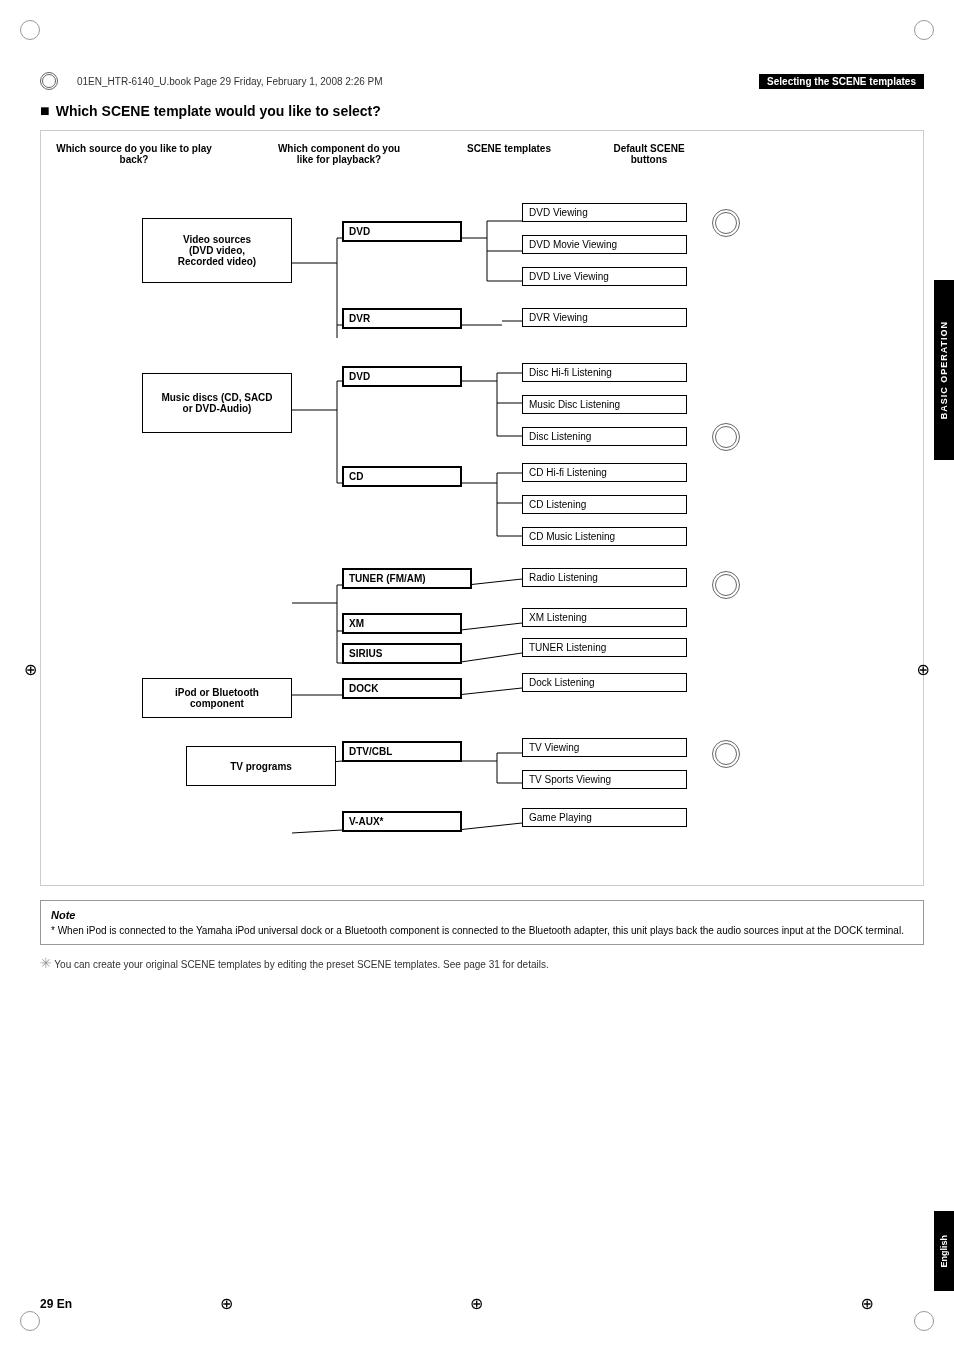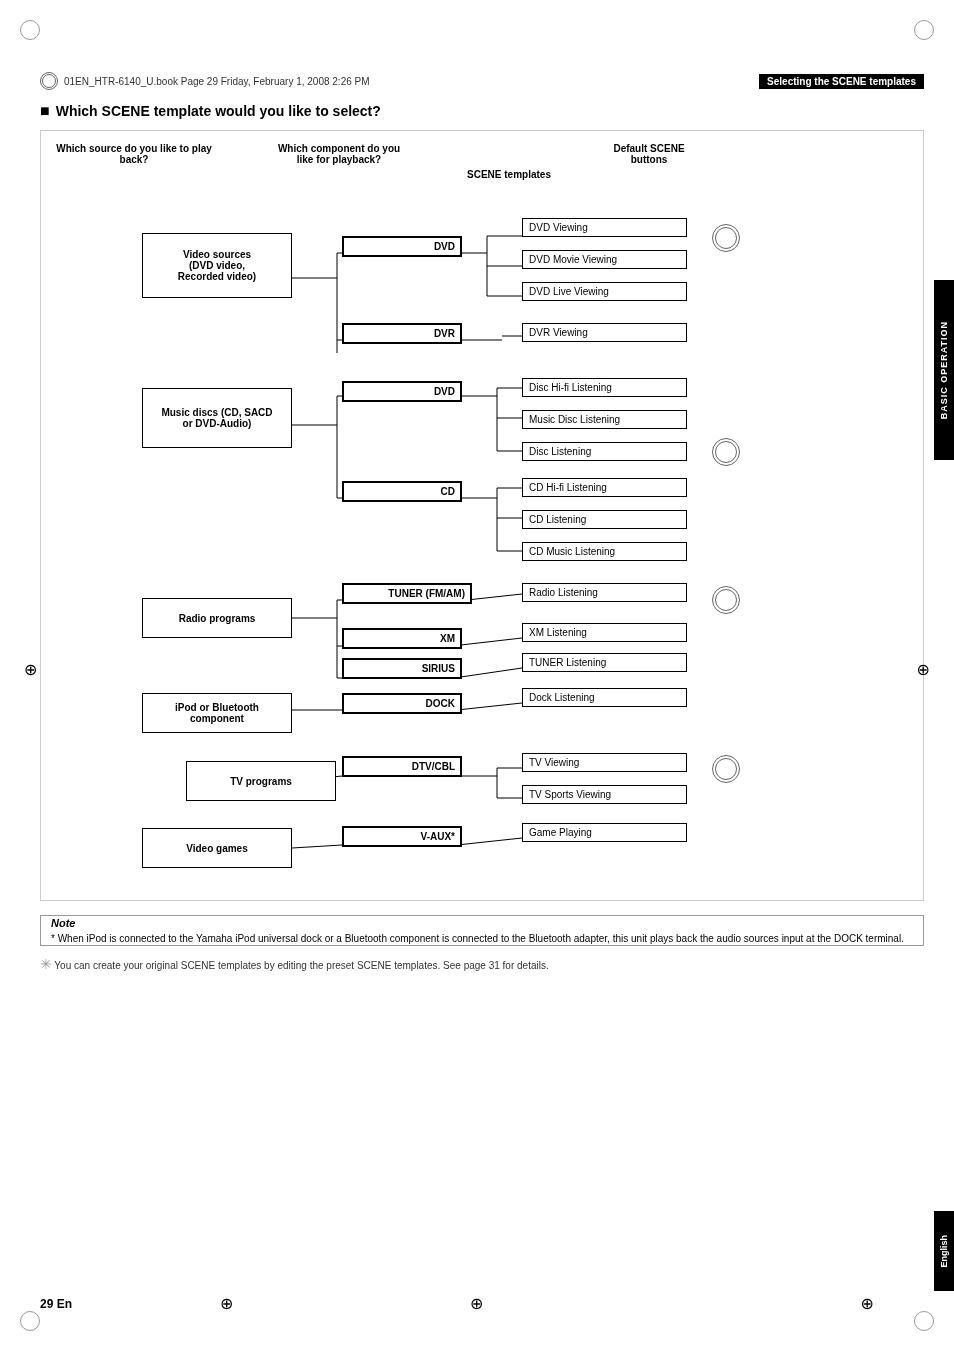--- a/index.html
+++ b/index.html
@@ -48,20 +48,21 @@
       content: '';
       position: absolute;
       width: 12px; height: 12px;
       border: 1px solid #666;
       border-radius: 50%;
     }
     .header-filename {
       font-size: 10px;
       color: #333;
       flex: 1;
+      margin-left: 13px;
     }
     .header-title-box {
       background: #000;
       color: #fff;
       font-size: 10px;
       font-weight: bold;
       padding: 2px 8px;
       margin-left: auto;
     }
 
@@ -136,21 +137,21 @@
     
     .col-headers {
       display: flex;
       margin-bottom: 8px;
       font-size: 10px;
       font-weight: bold;
       text-align: center;
     }
     .col-header-1 { width: 170px; text-align: center; }
     .col-header-2 { width: 140px; text-align: center; }
-    .col-header-3 { width: 180px; text-align: center; margin-top: 26px; }
+    .col-header-3 { width: 180px; text-align: center; }
     .col-header-4 { width: 100px; text-align: center; }
 
     
     .flow-area {
       position: relative;
       width: 620px;
       min-height: 680px;
     }
 
     
@@ -168,21 +169,21 @@
 
     
     .comp-box {
       position: absolute;
       left: 200px;
       width: 120px;
       border: 2px solid #000;
       padding: 3px 5px;
       font-size: 10px;
       font-weight: bold;
-      text-align: right;
+      text-align: left;
       background: #fff;
     }
 
     
     .scene-box {
       position: absolute;
       left: 380px;
       width: 165px;
       border: 1px solid #000;
       padding: 3px 6px;
@@ -223,21 +224,21 @@
     }
     svg.connectors line, svg.connectors path {
       stroke: #000;
       stroke-width: 1;
       fill: none;
     }
 
     
     .note-box {
       border: 1px solid #999;
-      padding: 1px 10px;
+      padding: 8px 10px;
       margin-bottom: 10px;
       font-size: 10px;
     }
     .note-title {
       font-weight: bold;
       font-style: italic;
       font-size: 11px;
       margin-bottom: 4px;
     }
 
@@ -371,35 +372,29 @@
       </svg>
 
       <div class="source-box" style="top:45px; height:65px; display:flex; align-items:center; justify-content:center;">
         <span>Video sources<br>(DVD video,<br>Recorded video)</span>
       </div>
 
       <div class="source-box" style="top:200px; height:60px; display:flex; align-items:center; justify-content:center;">
         <span>Music discs (CD, SACD<br>or DVD-Audio)</span>
       </div>
 
-      <div class="source-box" style="top:410px; height:40px; display:flex; align-items:center; justify-content:center;">
-        <span>Radio programs</span>
-      </div>
 
       <div class="source-box" style="top:505px; height:40px; display:flex; align-items:center; justify-content:center;">
         <span>iPod or Bluetooth<br>component</span>
       </div>
 
       <div class="source-box" style="top:573px; height:40px; display:flex; align-items:center; justify-content:center;margin-left:44px;">
         <span>TV programs</span>
       </div>
 
-      <div class="source-box" style="top:640px; height:40px; display:flex; align-items:center; justify-content:center;">
-        <span>Video games</span>
-      </div>
 
       <div class="comp-box" style="top:48px;">DVD</div>
       <div class="comp-box" style="top:135px;">DVR</div>
       <div class="comp-box" style="top:193px;">DVD</div>
       <div class="comp-box" style="top:293px;">CD</div>
       <div class="comp-box" style="top:395px; width:130px;">TUNER (FM/AM)</div>
       <div class="comp-box" style="top:440px;">XM</div>
       <div class="comp-box" style="top:470px;">SIRIUS</div>
       <div class="comp-box" style="top:505px;">DOCK</div>
       <div class="comp-box" style="top:568px;">DTV/CBL</div>

